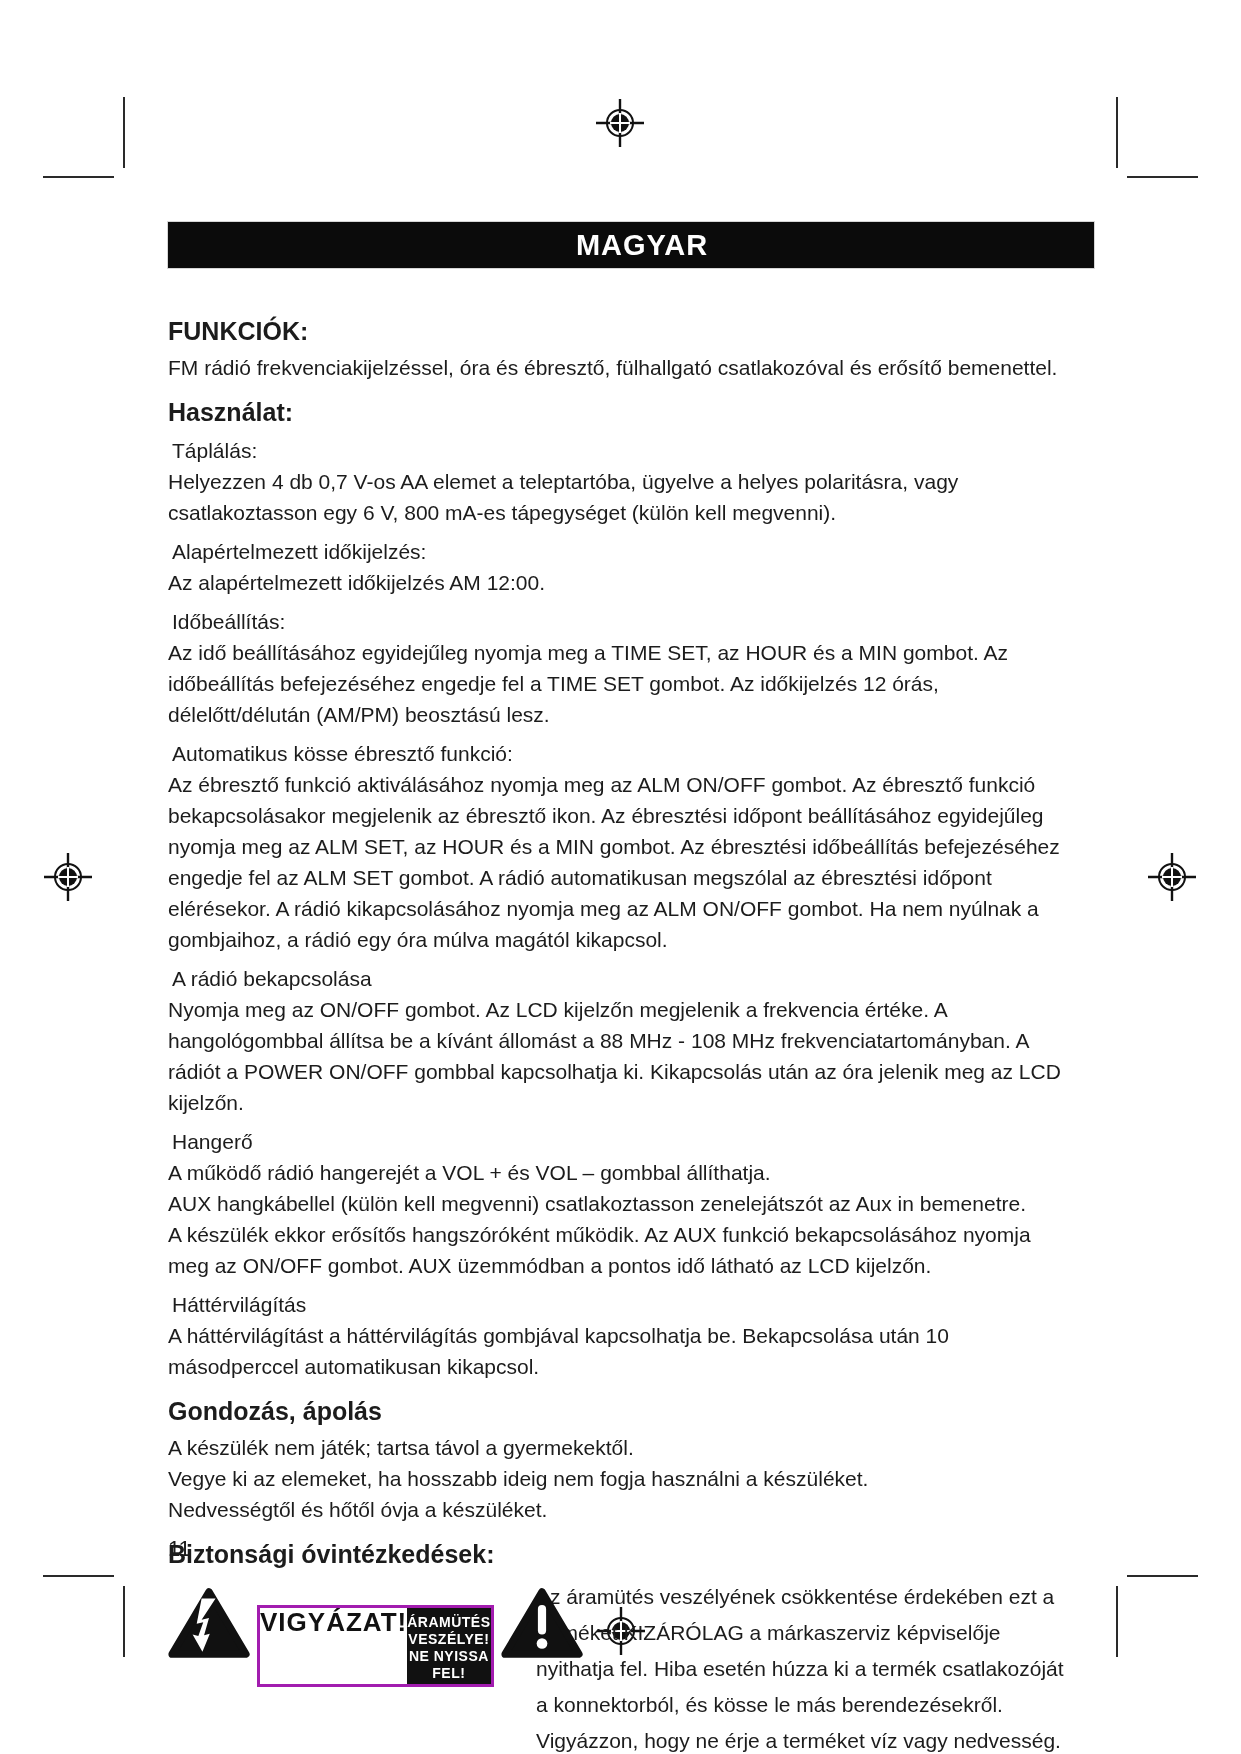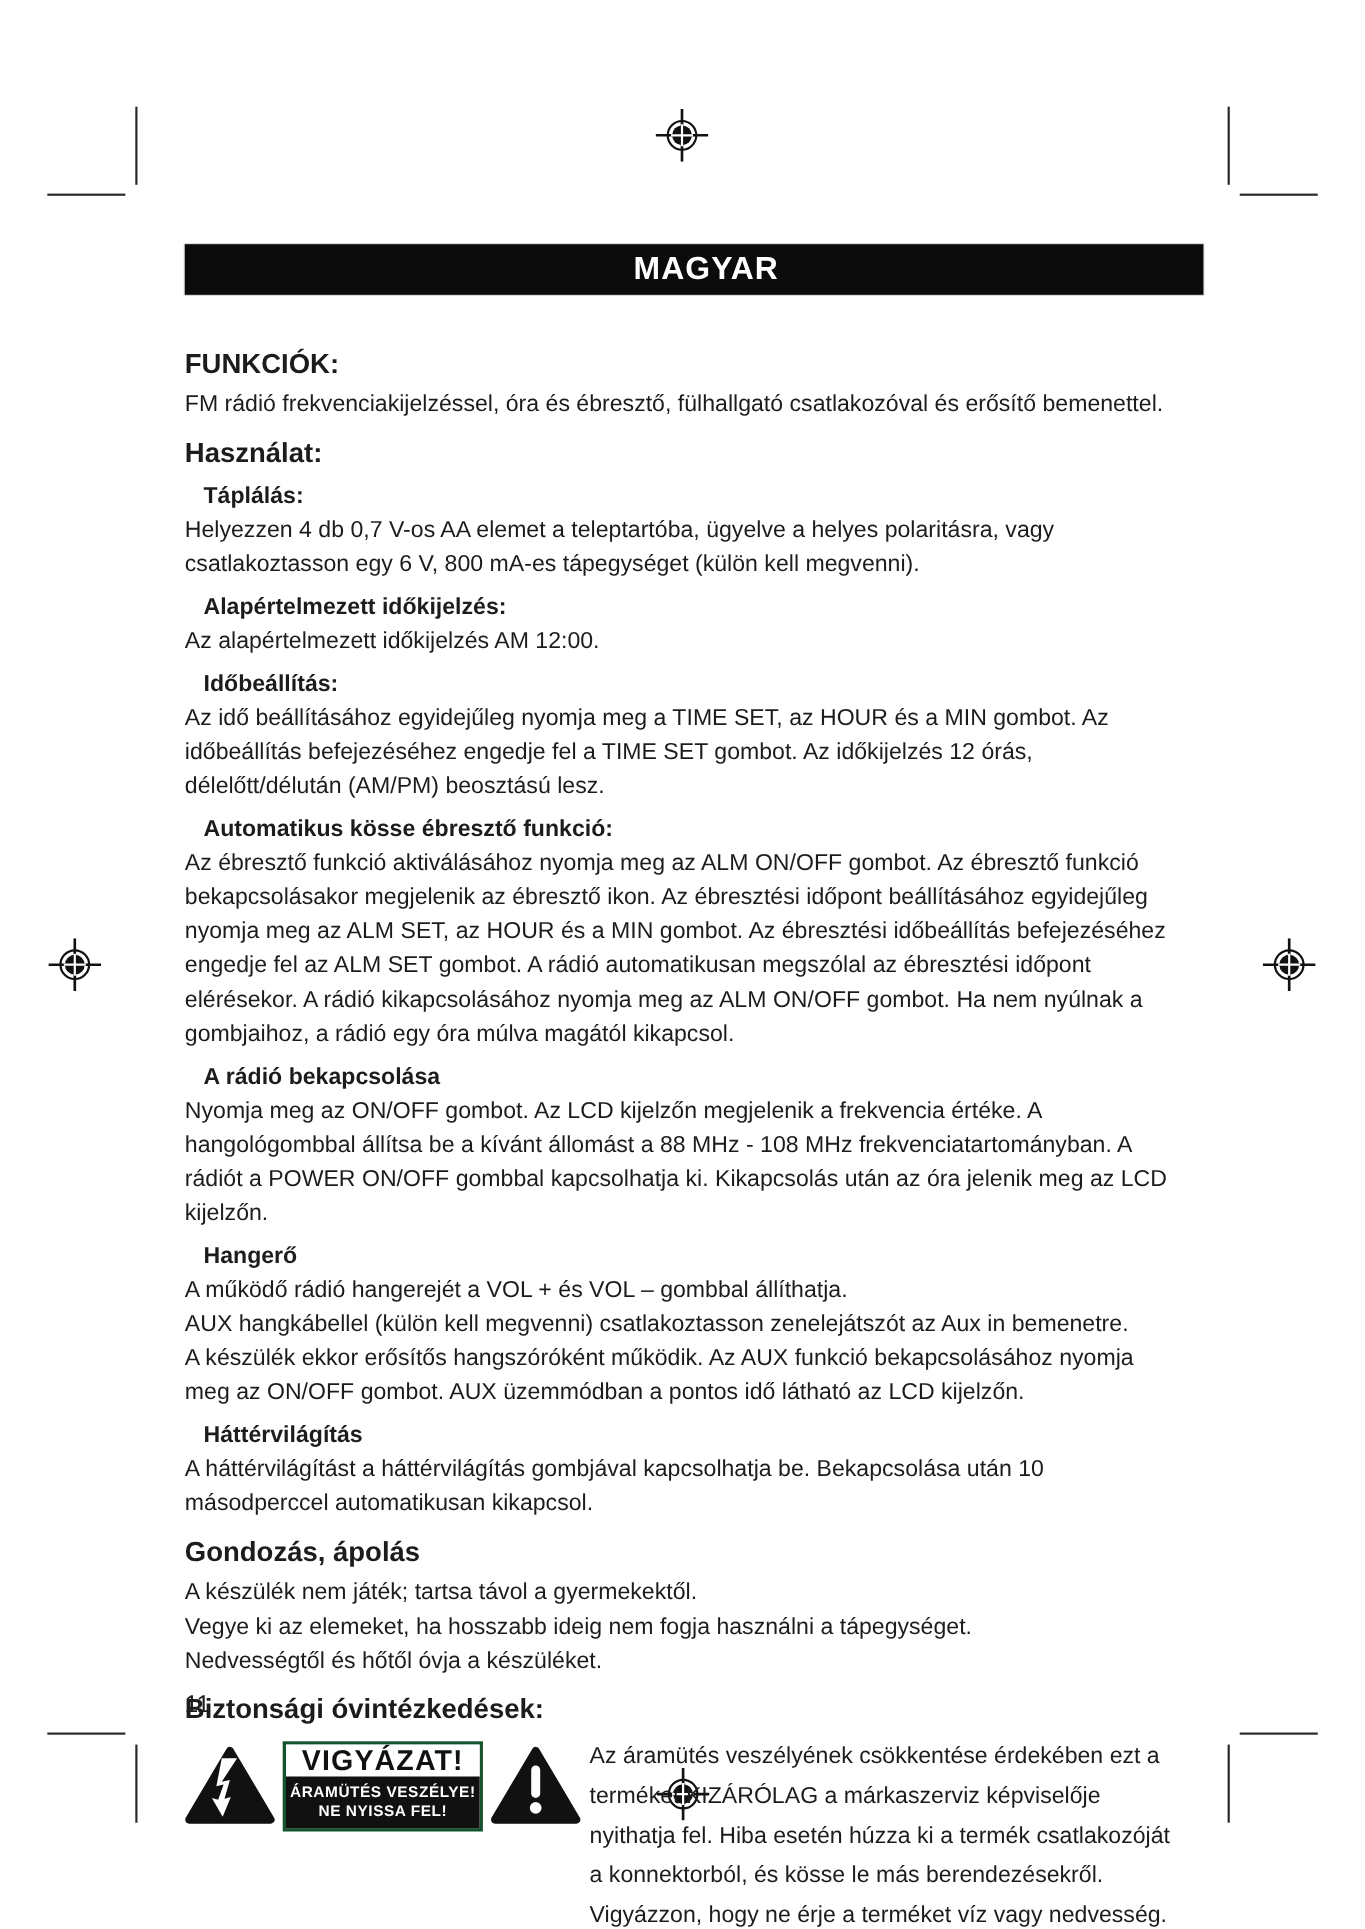--- a/index.html
+++ b/index.html
@@ -17,32 +17,32 @@
     position:absolute;left:168px;top:222px;width:904px;height:46px;
     background:#0b0b0b;display:flex;align-items:center;justify-content:center;
     box-shadow:0 0 0 1px #d6d6d6;
     padding-left:22px;
   }
   .banner span{color:#ffffff;font-size:29px;font-weight:bold;letter-spacing:1px;}
   
   .content{position:absolute;left:168px;top:300px;width:908px;}
   .h-large{font-size:25px;font-weight:bold;margin:14px 0 6px;line-height:30px;}
   .h-large.first{margin-top:16px;}
-  .h-small{font-size:21px;font-weight:bold;margin:9px 17px 0;line-height:30px;}
+  .h-small{font-size:21px;font-weight:normal;margin:9px 4px 0;line-height:30px;}
   .body-p{font-size:21px;line-height:31px;margin:0;}
   .line{font-size:21px;line-height:31px;}
   
   .safety-row{position:relative;margin-top:10px;min-height:180px;}
   .caution-graphic{
     position:absolute;left:0;top:4px;width:360px;height:82px;
     display:flex;align-items:stretch;gap:7px;
   }
   .tri{width:82px;height:80px;flex:0 0 auto;}
   .caution-box{
-    flex:1 1 auto;border:3px solid #14532d;height:76px;display:flex;flex-direction:column;
+    flex:1 1 auto;border:3px solid #a21caf;height:76px;display:flex;flex-direction:row;margin-top:22px;
   }
   .caution-box .top{
     background:#ffffff;color:#111;text-align:center;font-weight:bold;
     font-size:26px;line-height:29px;height:29px;letter-spacing:1px;
   }
   .caution-box .bottom{
     background:#111;color:#fff;flex:1;text-align:center;font-weight:bold;
     font-size:14px;line-height:17px;padding-top:6px;letter-spacing:0.5px;
   }
   .safety-text{margin-left:368px;width:540px;font-size:21px;line-height:36px;}
@@ -125,21 +125,21 @@
   <p class="body-p">A működő rádió hangerejét a VOL + és VOL – gombbal állíthatja.</p>
 
   <div class="line">AUX hangkábellel (külön kell megvenni) csatlakoztasson zenelejátszót az Aux in bemenetre.</div>
   <p class="body-p">A készülék ekkor erősítős hangszóróként működik. Az AUX funkció bekapcsolásához nyomja meg az ON/OFF gombot. AUX üzemmódban a pontos idő látható az LCD kijelzőn.</p>
 
   <div class="h-small">Háttérvilágítás</div>
   <p class="body-p">A háttérvilágítást a háttérvilágítás gombjával kapcsolhatja be. Bekapcsolása után 10 másodperccel automatikusan kikapcsol.</p>
 
   <div class="h-large">Gondozás, ápolás</div>
   <div class="line">A készülék nem játék; tartsa távol a gyermekektől.</div>
-  <div class="line">Vegye ki az elemeket, ha hosszabb ideig nem fogja használni a tápegységet.</div>
+  <div class="line">Vegye ki az elemeket, ha hosszabb ideig nem fogja használni a készüléket.</div>
   <div class="line">Nedvességtől és hőtől óvja a készüléket.</div>
 
   <div class="h-large">Biztonsági óvintézkedések:</div>
 
   <div class="safety-row">
     <div class="caution-graphic">
       <svg class="tri" viewBox="0 0 100 88">
         <polygon points="50,6 95,82 5,82" fill="#111" stroke="#111" stroke-width="9" stroke-linejoin="round"></polygon>
         <path d="M58 14 L41 14 L35 45 L43 43 L37 60 L30 58 L42 79 L51 57 L44 59 L50 38 L41 40 Z" fill="#fff"></path>
       </svg>

